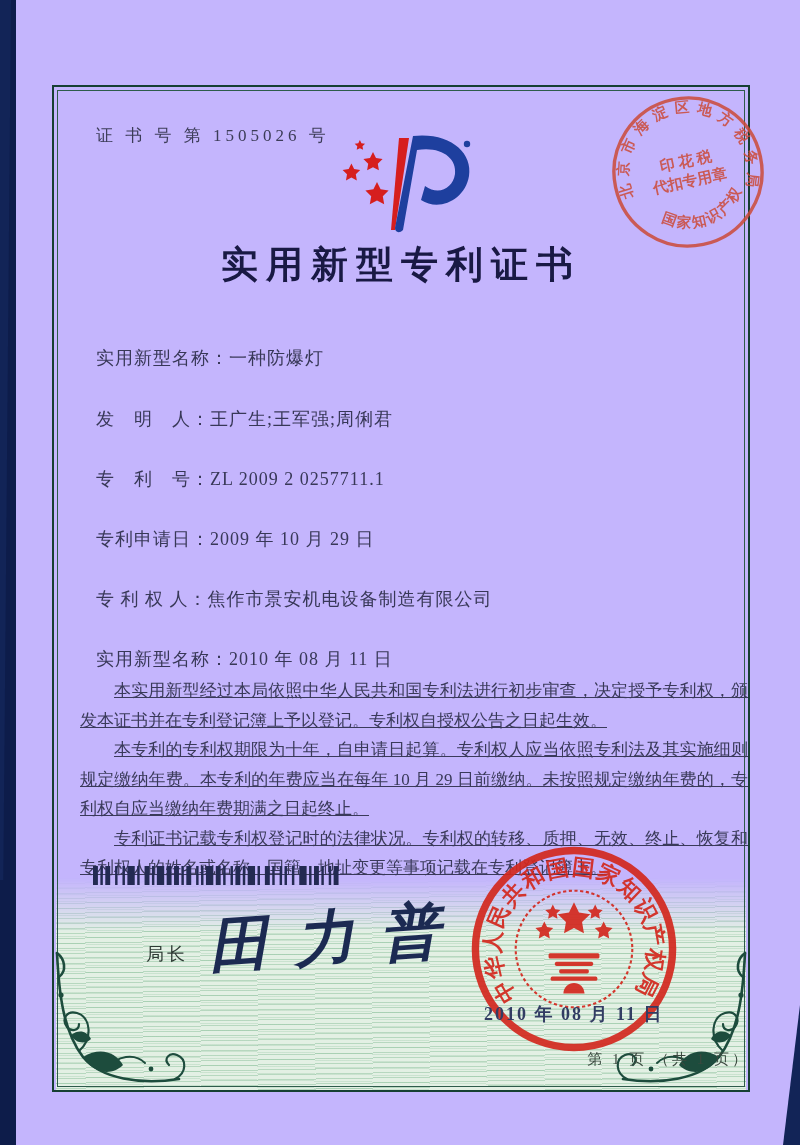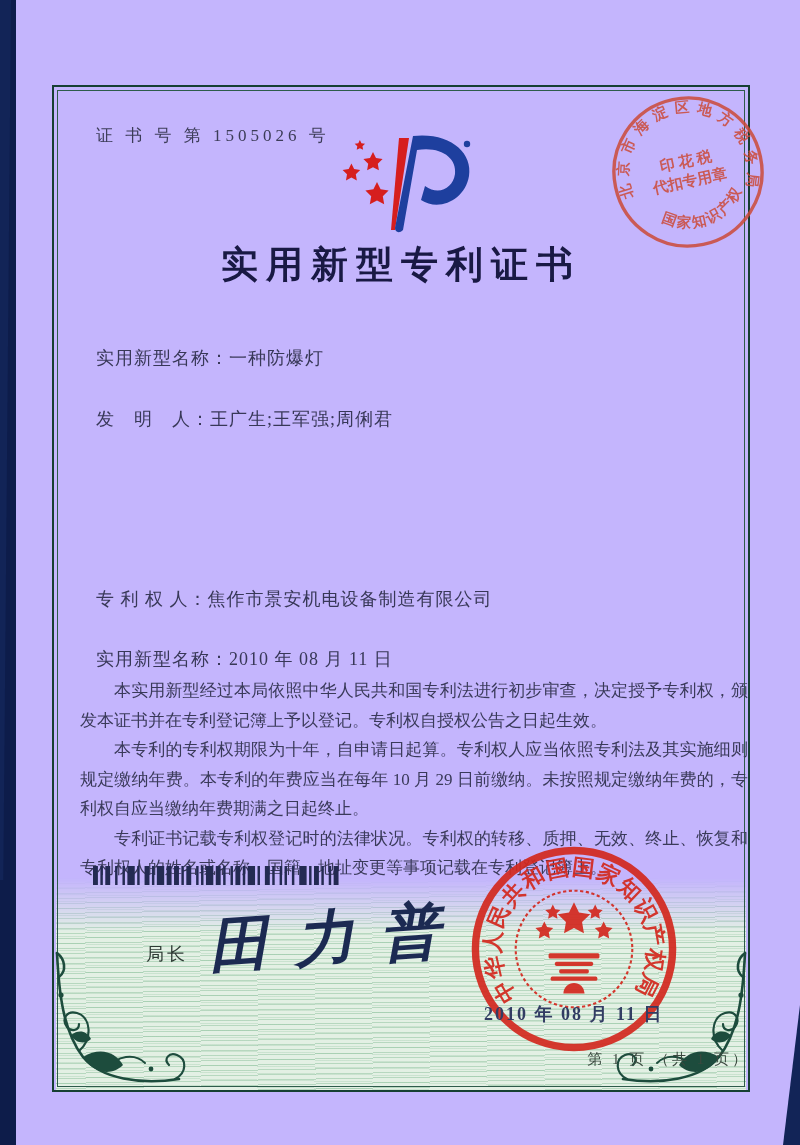--- a/index.html
+++ b/index.html
@@ -54,21 +54,21 @@
   }
 
   .field{position:absolute;left:80px;font-size:18px;color:#383858;letter-spacing:1px;white-space:nowrap;}
   .f0{top:346px}.f1{top:407px}.f2{top:467px}.f3{top:527px}.f4{top:587px}.f5{top:647px}
 
   .body-text{
     position:absolute;left:64px;top:676px;width:668px;
     font-size:17px;line-height:29.5px;color:#3a3a5a;
     text-align:justify;
   }
-  .body-text p{margin:0;text-indent:2em;}
+  .body-text p{margin:0;text-indent:2em;text-decoration:underline;}
 
   .barcode{position:absolute;left:77px;top:866px;width:248px;height:19px;}
 
   .director-row{position:absolute;left:130px;top:942px;font-size:18px;color:#2e3a34;letter-spacing:3px;}
   .signature{
     position:absolute;left:192px;top:898px;width:260px;
     font-size:60px;color:#1c2a52;font-style:italic;font-weight:bold;
     letter-spacing:26px;transform:rotate(-4deg);white-space:nowrap;
   }
 
@@ -137,20 +137,22 @@
       <path d="M40,14 l2.2,4.5 5,0.7 -3.6,3.5 0.9,4.9 -4.5,-2.3 -4.4,2.3 0.8,-4.9 -3.6,-3.5 5,-0.7 Z" transform="scale(0.72) translate(14,0)"></path>
     </g>
     <path d="M92,6 C128,2 152,22 148,46 C144,70 118,82 100,70 L104,56 C118,66 132,58 134,44 C136,28 120,16 96,20 L82,100 C78,104 74,102 74,98 Z" fill="#1e3f9e"></path>
     <circle cx="146" cy="14" r="3.2" fill="#1e3f9e"></circle>
   </svg>
 
   <h1 class="doc-title">实用新型专利证书</h1>
 
   <div class="field f1"><span>发　明　人：</span><span>王广生;王军强;周俐君</span></div>
   <div class="field f0"><span>实用新型名称：</span><span>一种防爆灯</span></div>
+  <div class="field f2"><span>专　利　号：</span><span>ZL 2009 2 0257711.1</span></div>
+  <div class="field f3"><span>专利申请日：</span><span>2009 年 10 月 29 日</span></div>
   <div class="field f4"><span>专 利 权 人：</span><span>焦作市景安机电设备制造有限公司</span></div>
   <div class="field f5"><span>实用新型名称：</span><span>2010 年 08 月 11 日</span></div>
 
   <div class="body-text">
     <p>本实用新型经过本局依照中华人民共和国专利法进行初步审查，决定授予专利权，颁发本证书并在专利登记簿上予以登记。专利权自授权公告之日起生效。</p>
     <p>本专利的专利权期限为十年，自申请日起算。专利权人应当依照专利法及其实施细则规定缴纳年费。本专利的年费应当在每年 10 月 29 日前缴纳。未按照规定缴纳年费的，专利权自应当缴纳年费期满之日起终止。</p>
     <p>专利证书记载专利权登记时的法律状况。专利权的转移、质押、无效、终止、恢复和专利权人的姓名或名称、国籍、地址变更等事项记载在专利登记簿上。</p>
   </div>
 
   <svg class="barcode" id="barcode-svg" viewBox="0 0 101 19" preserveAspectRatio="none">

